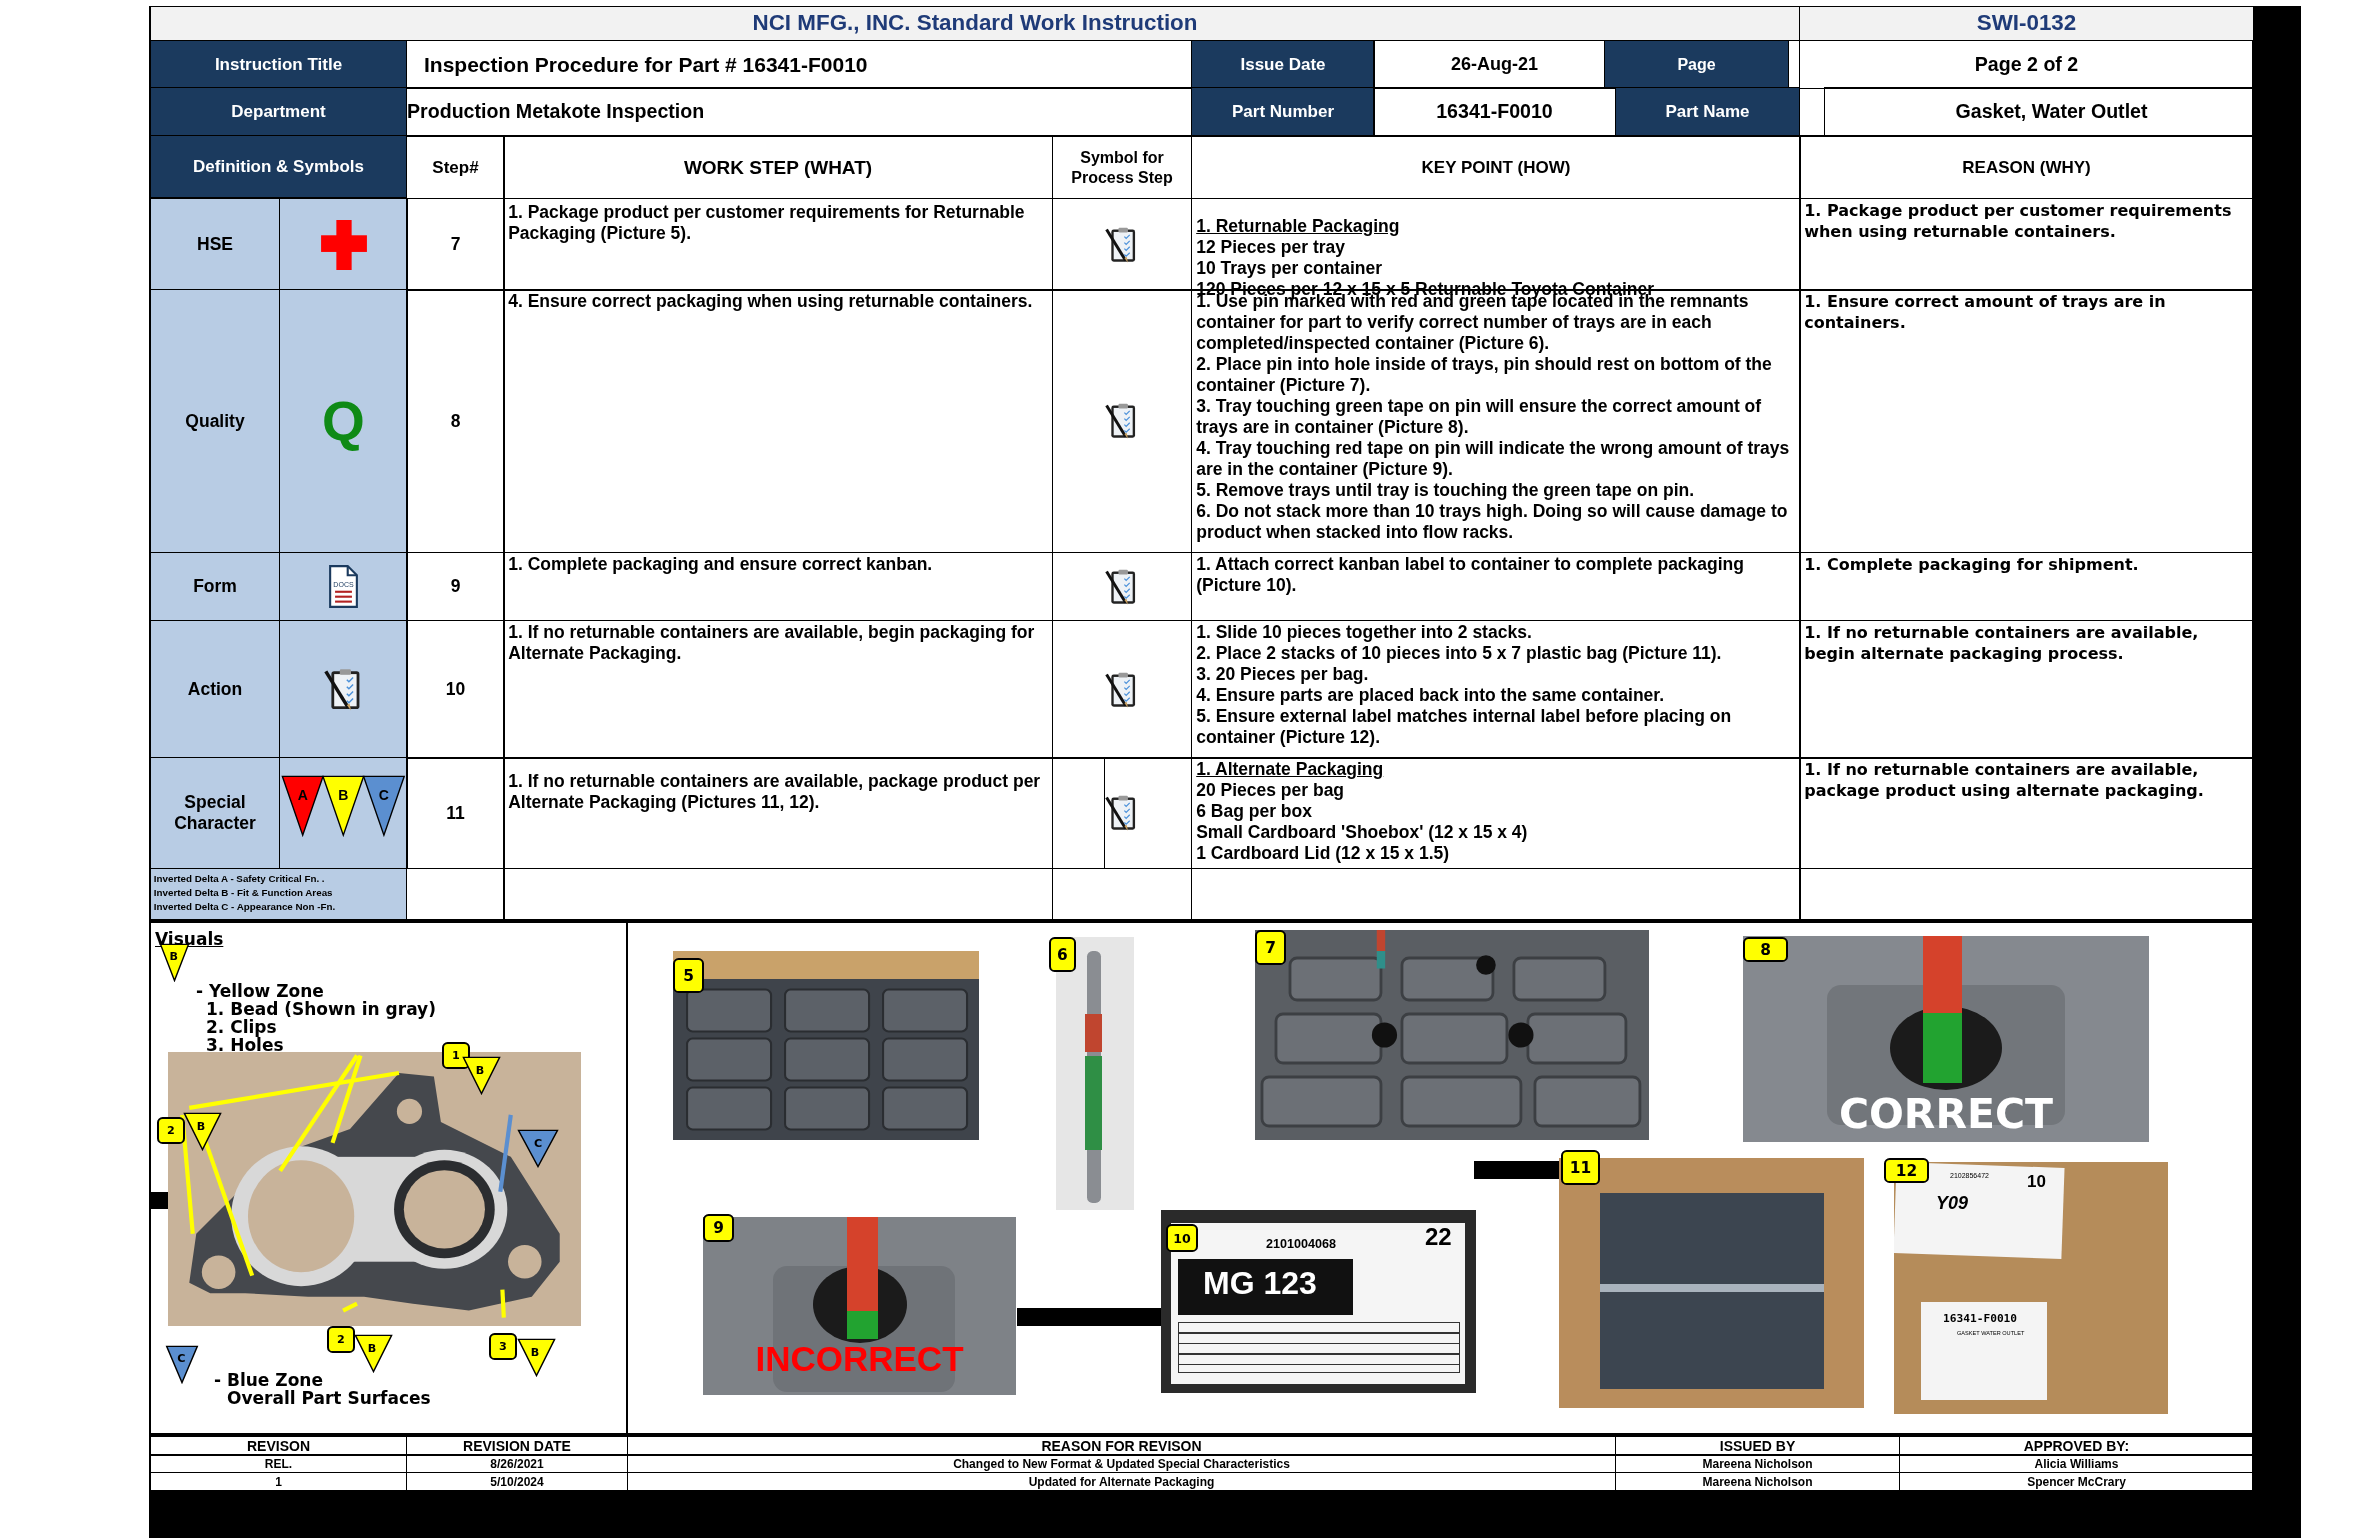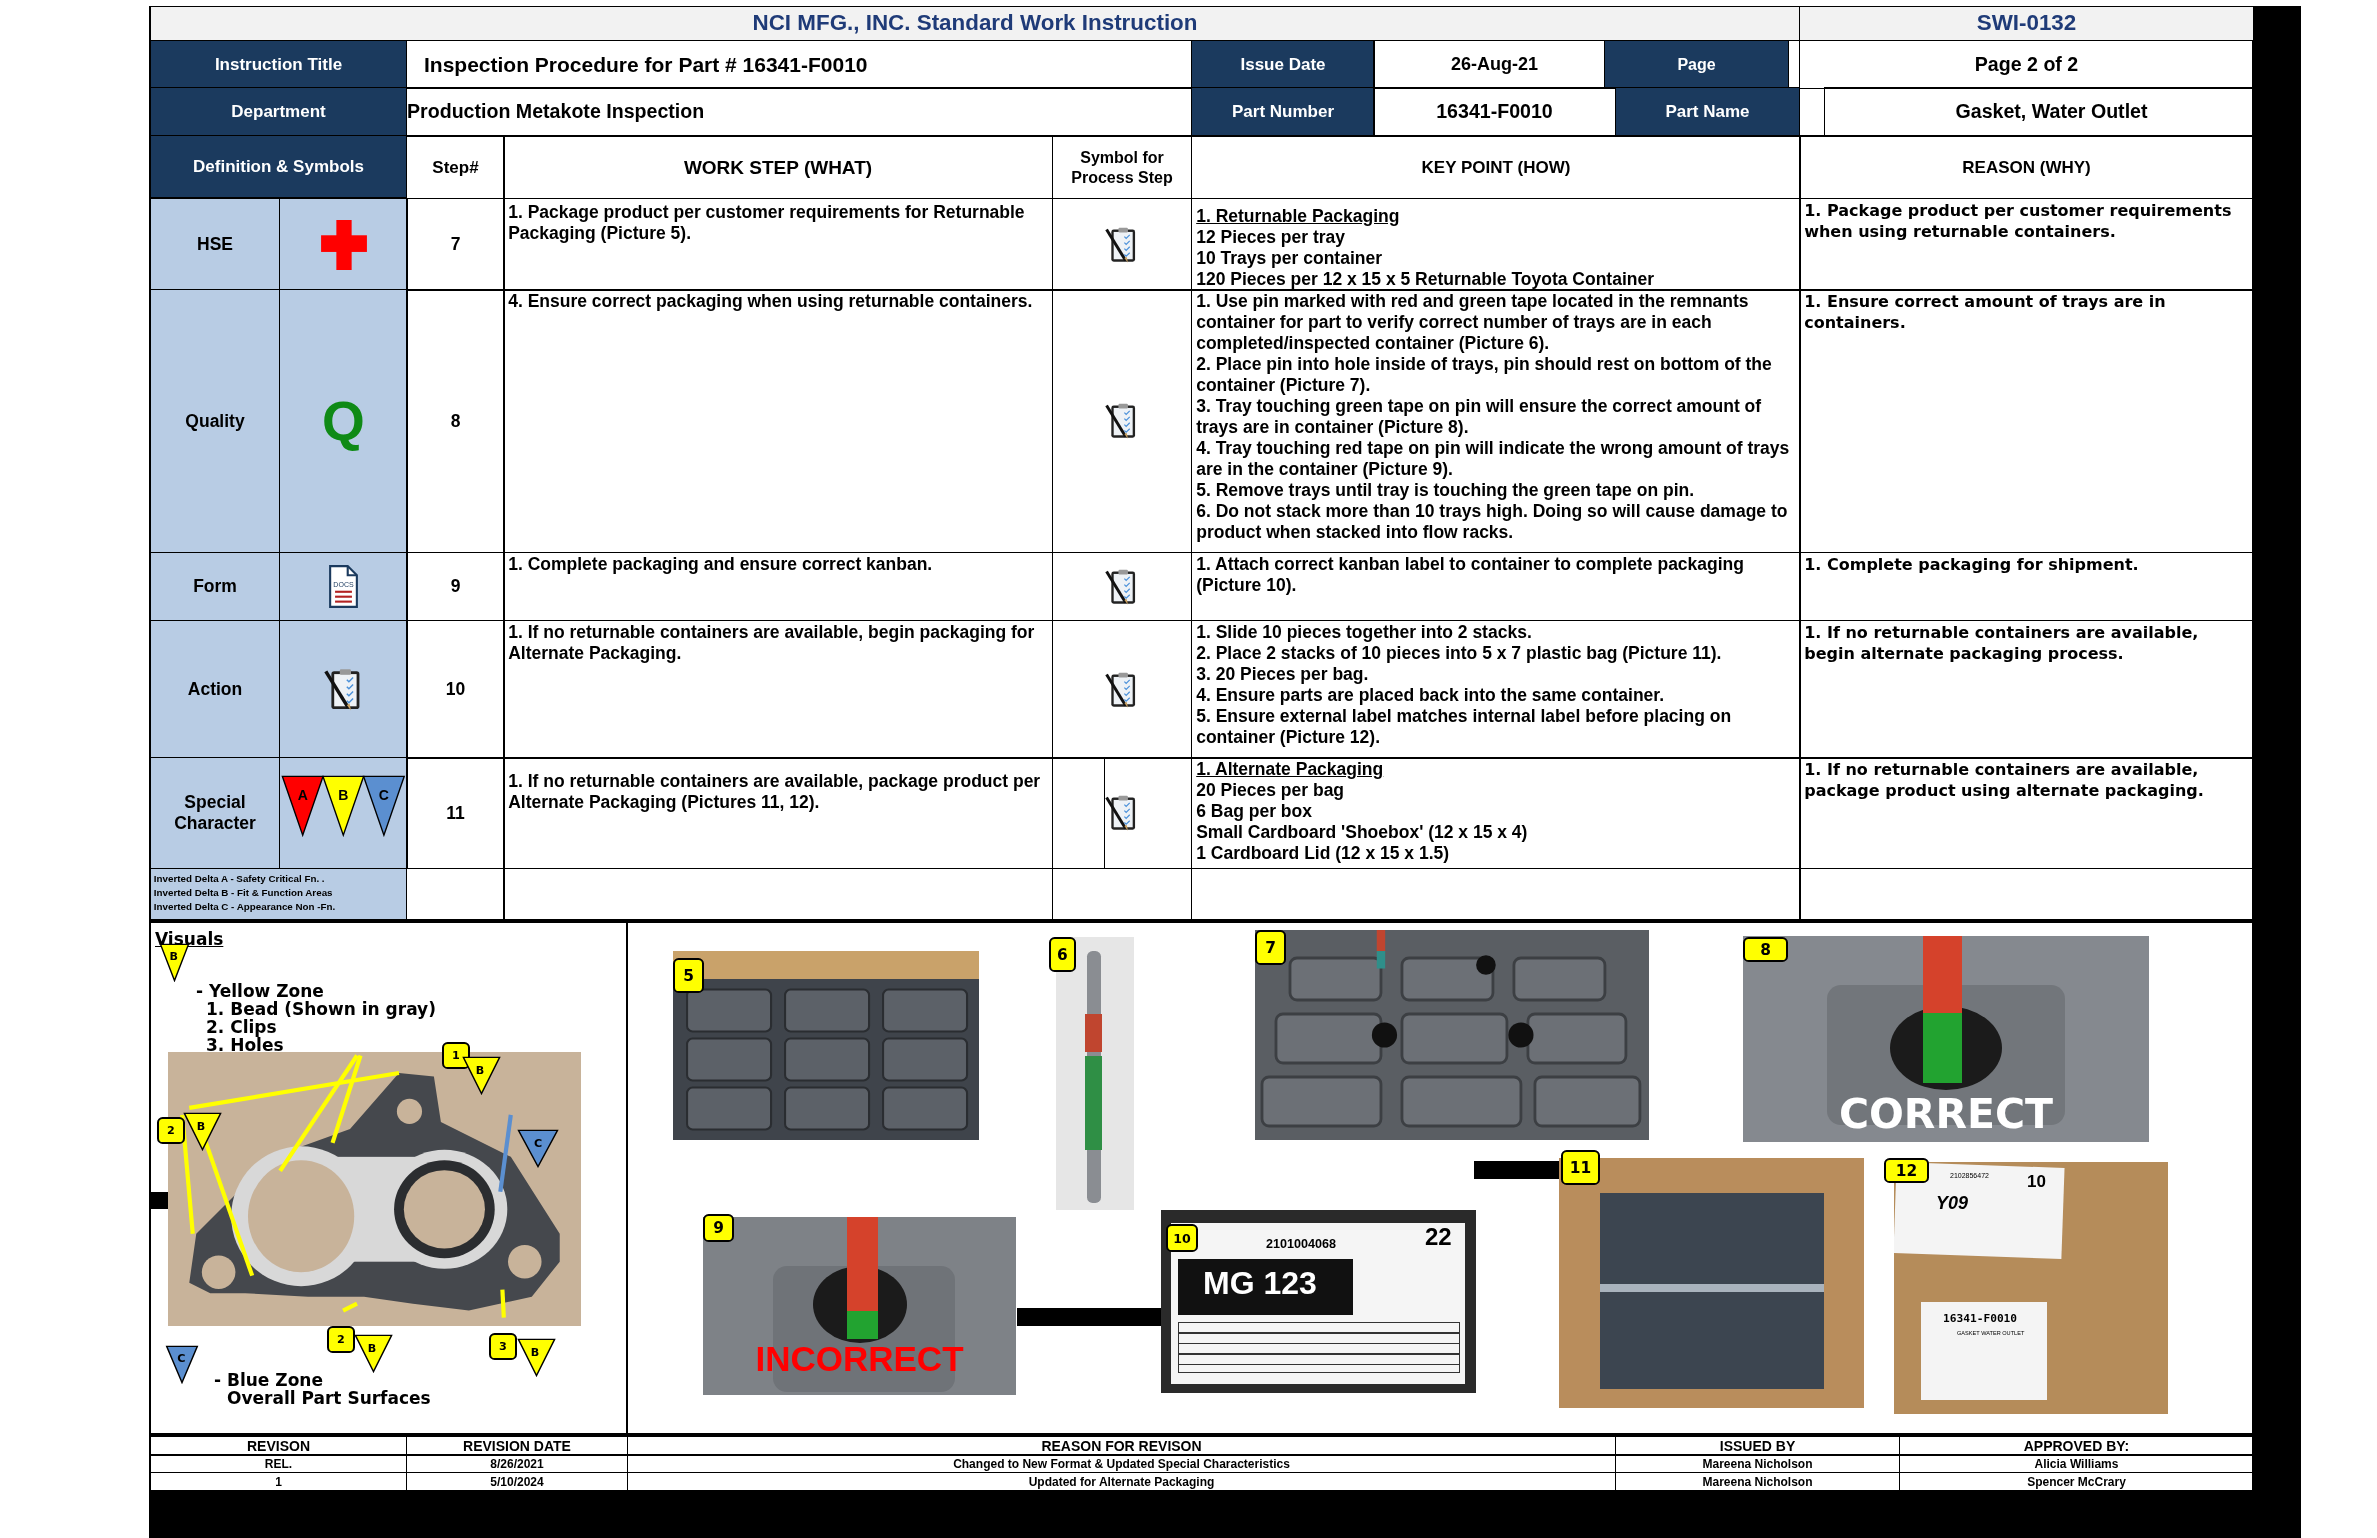--- a/index.html
+++ b/index.html
@@ -178,21 +178,21 @@
 <div class="abs cell" style="left:1052px;top:198px;width:140px;height:93px;">
   <svg width="42" height="38" viewBox="0 0 60 64">
     <rect x="12" y="6" width="40" height="54" rx="4" fill="#222"></rect>
       <rect x="16" y="10" width="32" height="46" fill="#eef2f6"></rect>
     <rect x="24" y="3" width="16" height="8" rx="2" fill="#999"></rect>
     <path d="M34 18 l3 3 l6 -6 M34 28 l3 3 l6 -6 M34 38 l3 3 l6 -6 M34 48 l3 3 l6 -6" stroke="#4a90d9" stroke-width="2" fill="none"></path>
     <line x1="4" y1="6" x2="36" y2="58" stroke="#111" stroke-width="5"></line>
       <polygon points="34,54 40,62 38,52" fill="#c9a060"></polygon>
   </svg>
 </div>
-<div class="abs cell-tl" style="left:1191px;top:198px;width:610px;height:93px;padding-top:7px;">
+<div class="abs cell-tl" style="left:1191px;top:198px;width:610px;height:93px;padding-top:17px;">
   <div class="u">1. Returnable Packaging</div>
   <div>12 Pieces per tray</div>
   <div>10 Trays per container</div>
   <div>120 Pieces per 12 x 15 x 5 Returnable Toyota Container</div>
 </div>
 <div class="abs reason" style="left:1799px;top:198px;width:455px;height:93px;border:1.4px solid #000;padding-top:1.4px;">
   <span>1. Package product per customer requirements when using returnable containers.</span>
 </div>
 
 <div class="abs cell" style="left:406px;top:289px;width:99px;height:264px;font-size:17.5px;font-weight:bold;">

